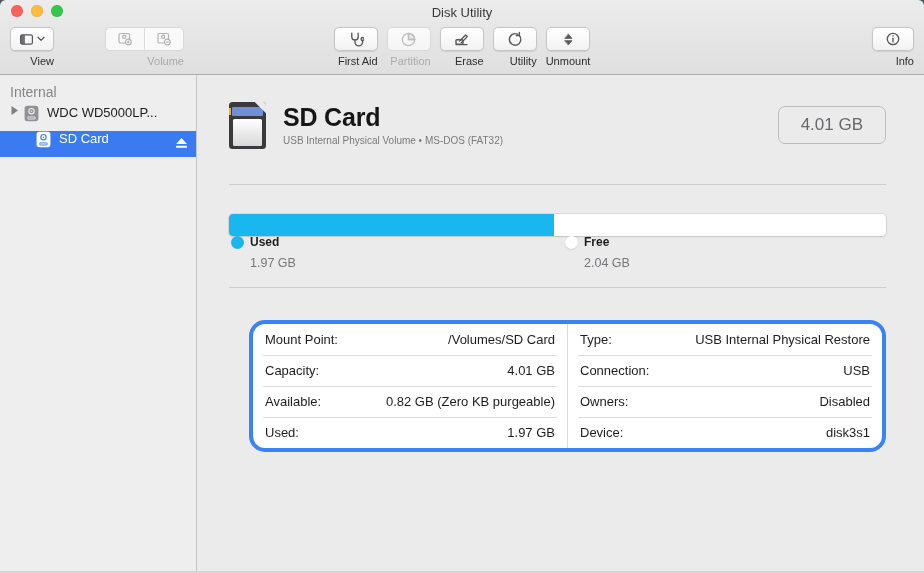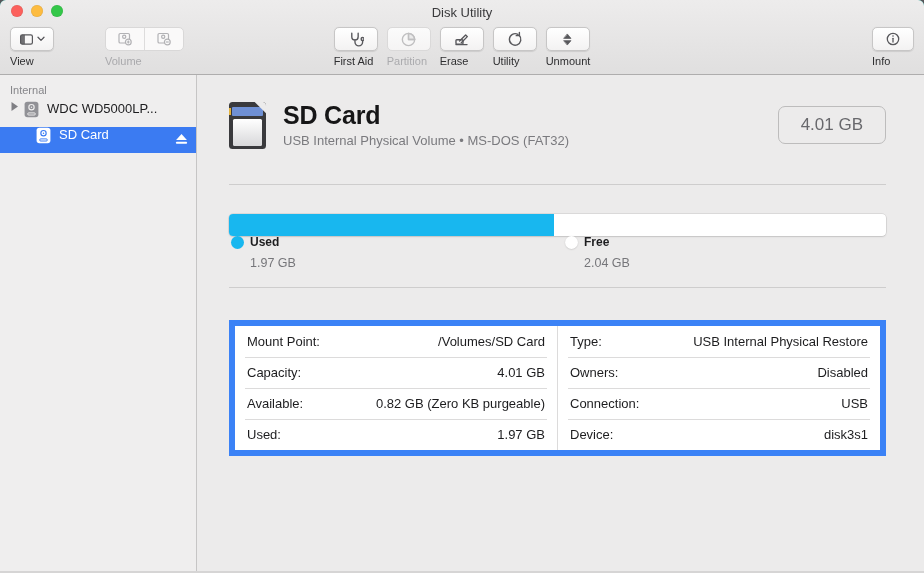--- a/index.html
+++ b/index.html
@@ -12,40 +12,40 @@
   .chrome { background:linear-gradient(#EDECEC,#E0DFDF); border-bottom:1px solid #AEADAD; flex:0 0 74px; position:relative; }
   .titlebar { height:22px; position:relative; display:flex; align-items:center; }
   .traffic { position:absolute; left:11px; top:5px; display:flex; gap:8px; }
   .light { width:12px; height:12px; border-radius:50%; box-shadow:inset 0 0 1px rgba(0,0,0,.25); }
   .win-title { width:100%; text-align:center; font-size:13px; color:#3A3A3C; padding-top:3px; }
 
   .toolbar { position:relative; height:52px; }
   .tb-left { position:absolute; left:10px; top:5px; display:flex; }
   .tb-center { position:absolute; left:0; right:0; top:5px; display:flex; justify-content:center; gap:9px; }
   .tb-right { position:absolute; right:10px; top:5px; }
-  .tb-item { display:flex; flex-direction:column; align-items:flex-start; }
+  .tb-item { display:flex; flex-direction:column; align-items:flex-end; }
   .tb-btn { height:24px; min-width:44px; box-sizing:border-box; border-radius:5px; border:1px solid #C7C6C6;
     background:linear-gradient(#FFFFFF,#F3F2F2); display:flex; align-items:center; justify-content:center;
     gap:3px; box-shadow:0 .5px 1px rgba(0,0,0,.10); padding:0 8px; cursor:default; }
   .tb-label { font-size:11px; color:#2E2E30; margin-top:4px; white-space:nowrap; }
   .tb-item.disabled .tb-btn { border-color:#DAD9D9; background:linear-gradient(#FBFBFB,#F5F4F4); box-shadow:none; }
   .tb-item.disabled .tb-label { color:#ABABAE; }
   .tb-item.disabled svg { opacity:.35; }
   .tb-btn svg { stroke:#58585C; fill:none; stroke-width:1.3; stroke-linecap:round; stroke-linejoin:round; }
   .view-btn { min-width:40px; }
   .seg { display:flex; height:24px; box-sizing:border-box; border:1px solid #D9D8D8; border-radius:5px; background:#FAF9F9; overflow:hidden; }
   .seg-cell { width:38px; display:flex; align-items:center; justify-content:center; }
   .seg-cell + .seg-cell { border-left:1px solid #DDDCDC; }
   .seg svg { stroke:#9A9A9E; fill:none; stroke-width:1.2; opacity:.75; }
   .vol-label { color:#A9A9AC; }
 
   
   .content { flex:1; display:flex; min-height:0; }
   .sidebar { width:197px; flex:0 0 197px; background:#EFEEEE; border-right:1px solid #C6C5C5; padding-top:6px; box-sizing:border-box; }
-  .section-label { font-size:11px; color:#86868A; padding:3px 0 5px 10px; }
+  .section-label { font-size:14px; color:#86868A; padding:3px 0 5px 10px; }
   .tree-row { height:26px; display:flex; align-items:flex-start; position:relative; color:#1D1D1F; font-size:13px; cursor:default; }
   .disclosure { width:18px; margin-left:5px; display:flex; justify-content:center; flex:0 0 18px; }
   .disclosure.hidden { visibility:hidden; }
   .disclosure svg { fill:#7F7F84; }
   .tree-row.selected .disclosure svg { fill:#FFFFFF; }
   .disk-icon { margin-right:7px; display:flex; }
   .indent-1 { margin-left:12px; }
   .row-label { white-space:nowrap; overflow:hidden; }
   .eject-btn { position:absolute; right:8px; top:6px; display:flex; color:#85858A; }
   .tree-row.selected { color:#FFFFFF; }
@@ -55,38 +55,38 @@
 
   .main { flex:1; background:#ECEBEB; padding:0 38px 0 32px; position:relative; }
   .vol-header { display:flex; align-items:center; margin-top:25px; height:50px; }
   .sd-card-icon { width:37px; height:47px; background:#3A3A3D; border-radius:3.5px; position:relative; overflow:hidden; flex:0 0 37px; }
   .sd-notch { position:absolute; top:-8px; right:-8px; width:16px; height:16px; background:#ECEBEB; transform:rotate(45deg); }
   .sd-pin { position:absolute; top:6px; left:0; width:2px; height:7px; background:#E4B33C; }
   .sd-stripe { position:absolute; top:5px; left:3px; right:3px; height:9px; background:#6F90D5; border-radius:1px; }
   .sd-label-area { position:absolute; top:17px; left:4px; right:4px; bottom:3px; background:linear-gradient(#FFFFFF,#D8D8DA); border-radius:1.5px; }
   .titles { margin-left:17px; }
   .vol-title { font-size:25px; font-weight:700; color:#161617; margin:0; line-height:1.1; letter-spacing:-.2px; }
-  .vol-subtitle { font-size:13px; color:#7A7A7E; margin-top:4px; }
+  .vol-subtitle { font-size:10px; color:#7A7A7E; margin-top:4px; }
   .size-badge { margin-left:auto; border:1.5px solid #BDBCBC; border-radius:7px; padding:8px 22px; font-size:17px; color:#68686C; background:transparent; }
 
   .separator { height:1px; background:#CECDCD; }
   .sep1 { margin-top:34px; }
   .usage-bar { margin-top:29px; height:22px; background:#FFFFFF; border-radius:4px;
     box-shadow:0 0 0 .5px rgba(0,0,0,.14), 0 1px 2px rgba(0,0,0,.10); overflow:hidden; display:flex; }
   .usage-used { height:100%; }
   .legend { position:relative; height:40px; margin-top:0; }
   .legend-group { position:absolute; top:0; display:flex; }
   .legend-free { left:336px; } .legend-used { left:2px; }
   .legend-dot { width:13px; height:13px; border-radius:50%; margin-right:6px; margin-top:0; flex:0 0 13px; }
   .dot-free { background:#FFFFFF; box-shadow:0 .5px 1.5px rgba(0,0,0,.18); }
   .legend-label { font-size:12px; font-weight:700; color:#1D1D1F; line-height:13px; }
   .legend-value { font-size:12.5px; color:#76767A; margin-top:7px; }
   .sep2 { margin-top:11px; }
 
-  .details-table { margin-top:32px; display:flex; background:#FFFFFF; border:6px solid #3b82f6; border-radius:0; }
+  .details-table { margin-top:32px; display:flex; background:#FFFFFF; border:4px solid #3b82f6; border-radius:16px;margin-left:20px; }
   .dcol { flex:1; min-width:0; }
   .dcol + .dcol { border-left:1px solid #DCDBDB; }
   .drow { height:31px; display:flex; align-items:center; justify-content:space-between; padding:0 12px; position:relative; font-size:13px; color:#1D1D1F; }
   .drow:not(:first-child)::before { content:""; position:absolute; top:0; left:10px; right:10px; height:1px; background:#DCDBDB; }
   .dvalue { color:#1D1D1F; text-align:right; white-space:nowrap; }
   .bottom-edge { position:absolute; left:0; right:0; bottom:0; height:2px; background:#D6D5D5; }
 </style>
 </head>
 <body>
 
@@ -316,28 +316,28 @@
             <span>Used:</span>
             <span class="dvalue">1.97 GB</span>
           </div>
         </div>
         <div class="dcol">
           <div class="drow">
             <span>Type:</span>
             <span class="dvalue">USB Internal Physical Restore</span>
           </div>
           <div class="drow">
+            <span>Connection:</span>
+            <span class="dvalue">USB</span>
+          </div>
+          <div class="drow">
             <span>Owners:</span>
             <span class="dvalue">Disabled</span>
           </div>
           <div class="drow">
-            <span>Connection:</span>
-            <span class="dvalue">USB</span>
-          </div>
-          <div class="drow">
             <span>Device:</span>
             <span class="dvalue">disk3s1</span>
           </div>
         </div>
       </div>
 
     </div>
   </div>
 
   <div class="bottom-edge"></div>

